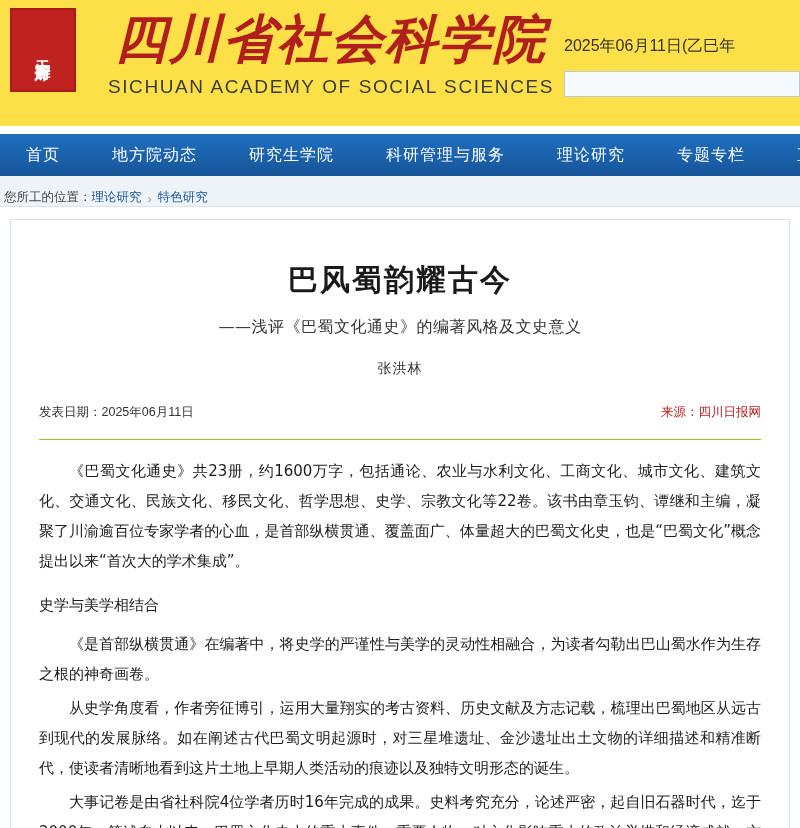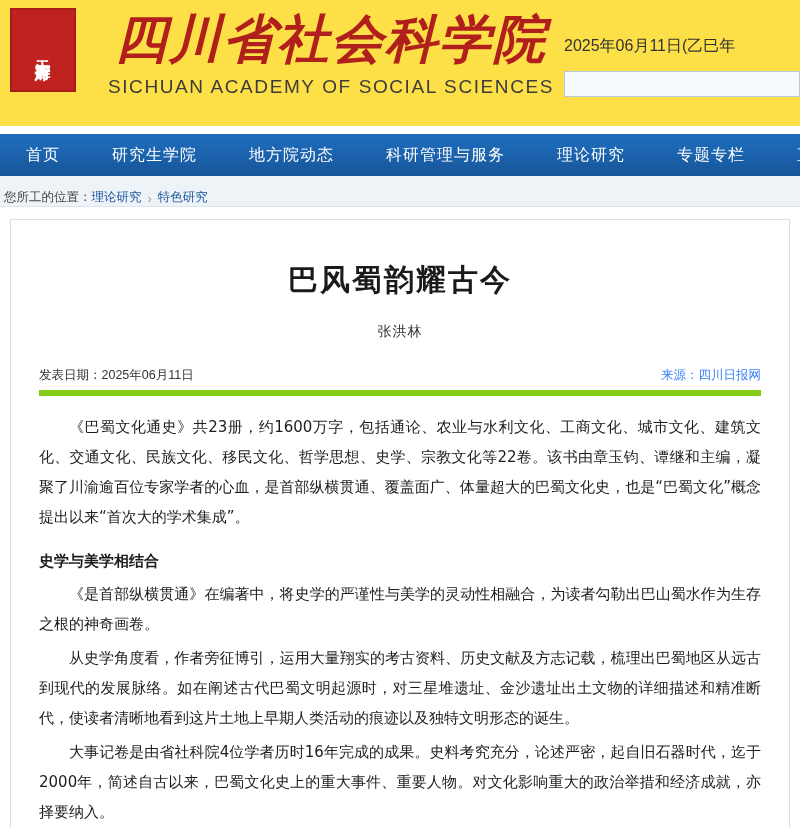--- a/index.html
+++ b/index.html
@@ -193,46 +193,45 @@
     margin-top: 22px;
     letter-spacing: 1px;
   }
   .meta-row {
     margin-top: 26px;
     display: flex;
     justify-content: space-between;
     align-items: flex-end;
     font-size: 12.5px;
     color: #333;
-    padding-bottom: 6px;
-    border-bottom: 6px solid #84cc16;
+    padding-bottom: 18px;
+    border-bottom: 1px solid #84cc16;
   }
   .meta-source a {
-    color: #3b82f6;
+    color: #b91c1c;
     text-decoration: none;
   }
   .art-body {
     margin-top: 16px;
     font-size: 15px;
     line-height: 30px;
     color: #1c1c1c;
     font-family: "DejaVu Sans", sans-serif;
     text-align: justify;
   }
   .art-body p {
     margin: 0 0 4px 0;
     text-indent: 2em;
   }
   .art-body p.noindent {
     text-indent: 0;
     margin-top: 14px;
   }
   .art-body p.tight {
-    margin-bottom: 3px;
-    font-weight: bold;
+    margin-bottom: 9px;
   }
 </style>
 </head>
 <body>
 
 <div class="page">
 
   <div class="header">
 
     <div class="logo-seal">
@@ -248,39 +247,40 @@
       <div class="date-line">2025年06月11日(乙巳年</div>
       <div class="search-box">
         <input type="text" placeholder="" style="">
       </div>
     </div>
 
   </div>
 
   <div class="nav">
     <div class="nav-item">首页</div>
+    <div class="nav-item">地方院动态</div>
     <div class="nav-item">研究生学院</div>
-    <div class="nav-item">地方院动态</div>
     <div class="nav-item">科研管理与服务</div>
     <div class="nav-item">理论研究</div>
     <div class="nav-item">专题专栏</div>
     <div class="nav-item">直</div>
   </div>
 
   <div class="crumb">
     <span>您所工的位置：</span>
     <a href="#">理论研究</a>
     <span class="sep">›</span>
     <a href="#">特色研究</a>
   </div>
 
   <div class="content-wrap">
     <div class="content-card">
 
       <div class="art-title">巴风蜀韵耀古今</div>
+      <div class="art-subtitle">——浅评《巴蜀文化通史》的编著风格及文史意义</div>
       <div class="art-author">张洪林</div>
 
       <div class="meta-row">
         <span>发表日期：2025年06月11日</span>
         <span class="meta-source">
           <a href="#">来源：四川日报网</a>
         </span>
       </div>
 
       <div class="art-body">

